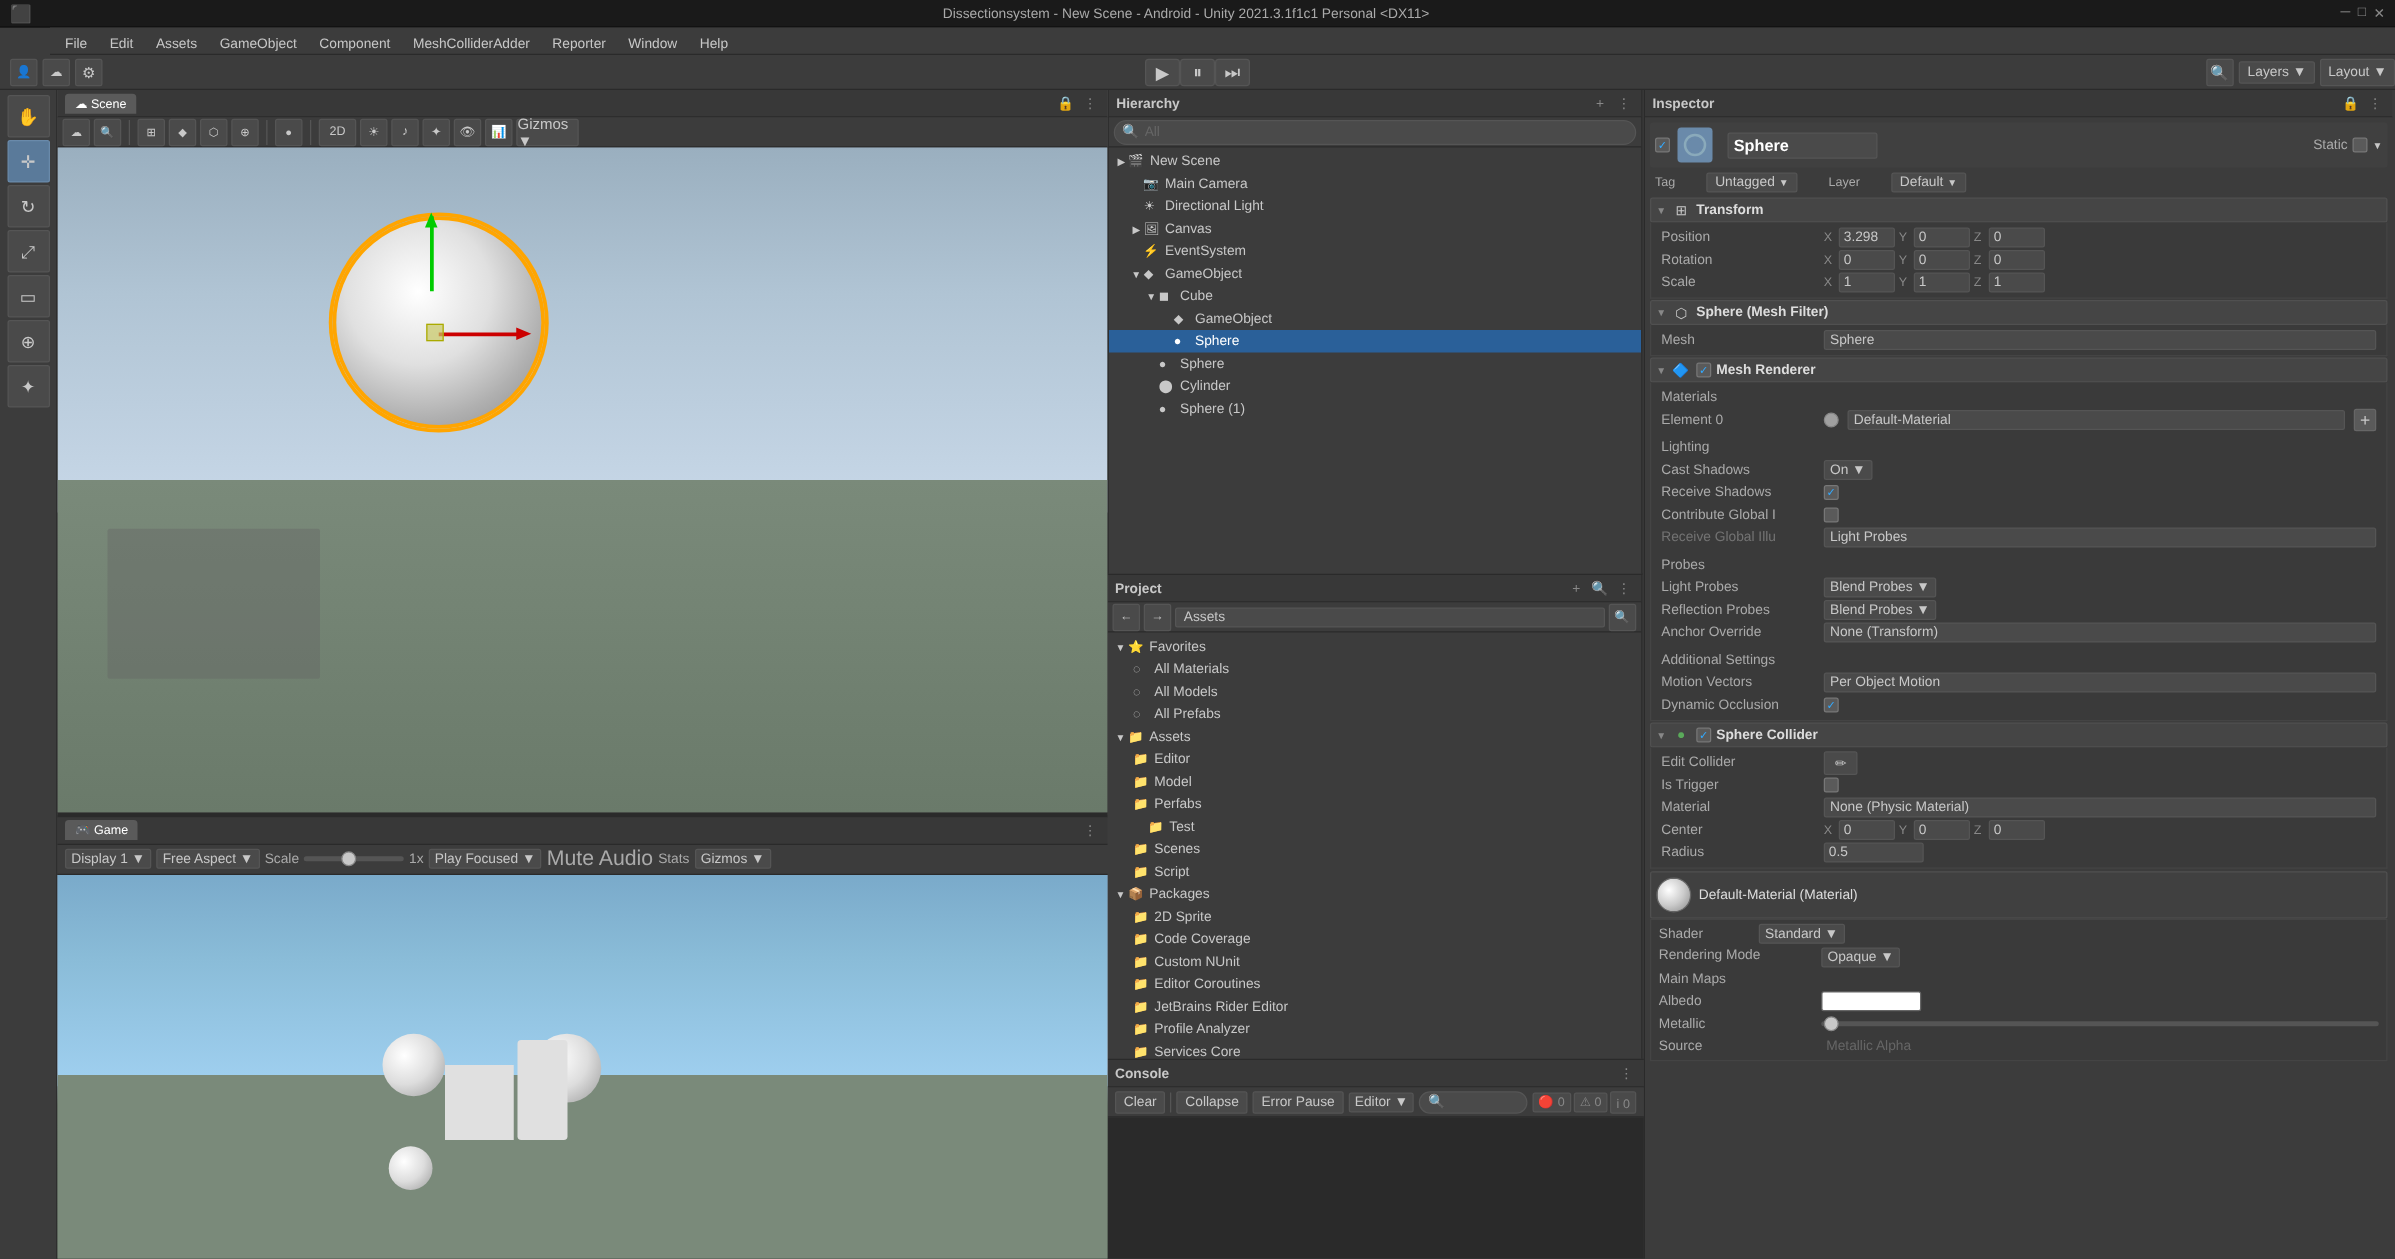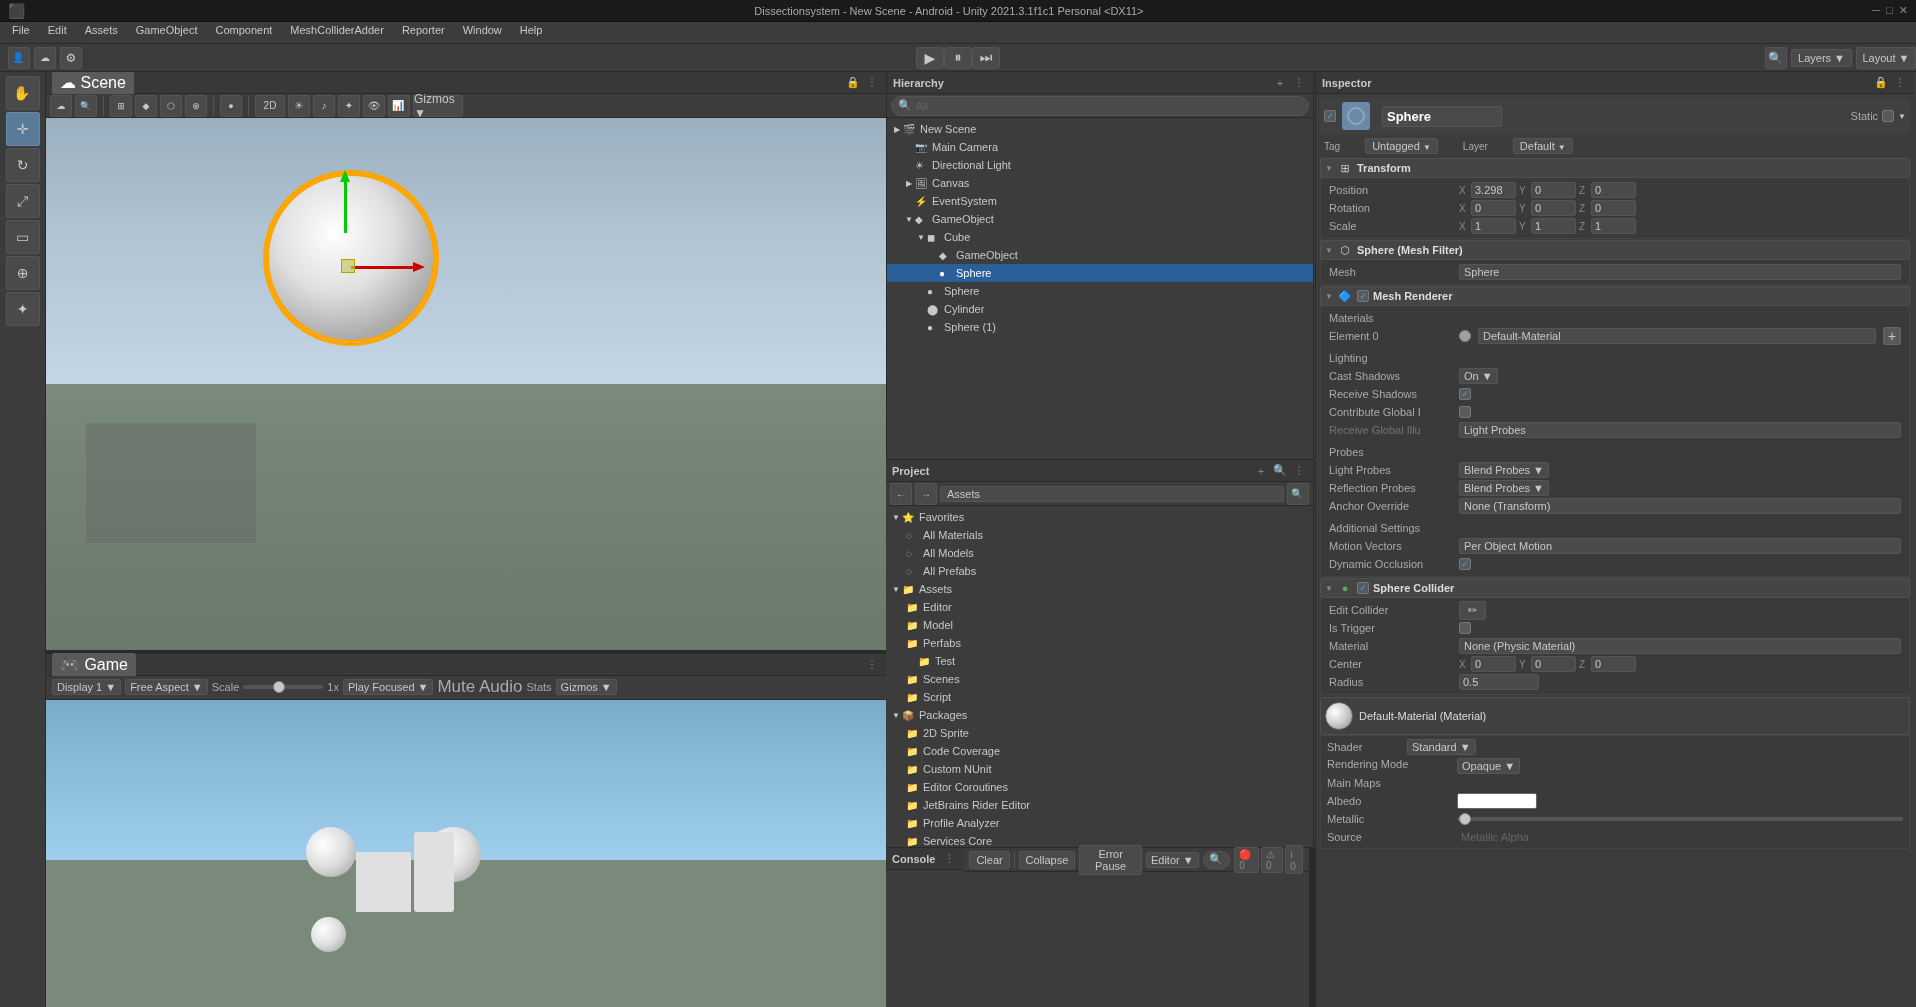--- a/index.html
+++ b/index.html
@@ -23,24 +23,25 @@
       padding: 0 8px;
       gap: 6px;
       border-bottom: 1px solid #111;
     }
 
     
     #menu-bar {
       height: 22px;
       background: #3c3c3c;
       display: flex;
-      align-items: flex-start;
+      align-items: flex-end;
       padding: 0 4px;
       gap: 2px;
       border-bottom: 1px solid #2a2a2a;
+      margin-left: 40px;
     }
     .menu-item {
       padding: 2px 8px;
       cursor: pointer;
       color: #c8c8c8;
       font-size: 11px;
     }
     .toolbar-btn {
       width: 22px; height: 22px;
       background: #4a4a4a;
@@ -101,21 +102,21 @@
     #scene-header {
       height: 22px;
       background: #383838;
       display: flex;
       align-items: center;
       padding: 0 6px;
       gap: 6px;
       border-bottom: 1px solid #2a2a2a;
     }
     .panel-tab {
-      font-size: 16px;
+      font-size: 10px;
       color: #c8c8c8;
       padding: 2px 8px;
       background: #4a4a4a;
       border-radius: 3px 3px 0 0;
       cursor: pointer;
     }
     .panel-tab.active { background: #5a5a5a; color: #fff; }
 
     #scene-toolbar {
       height: 24px;
@@ -447,21 +448,21 @@
     }
     .proj-arrow { width: 12px; font-size: 8px; display: inline-flex; align-items: center; justify-content: center; }
     .proj-icon { width: 14px; margin-right: 3px; font-size: 10px; }
 
     
     #console-panel {
       height: 160px;
       background: #3c3c3c;
       border-top: 1px solid #2a2a2a;
       display: flex;
-      flex-direction: row;
+      flex-direction: column;
     }
     #console-header {
       height: 22px;
       background: #383838;
       display: flex;
       align-items: center;
       padding: 0 6px;
       gap: 6px;
       border-bottom: 1px solid #2a2a2a;
     }

